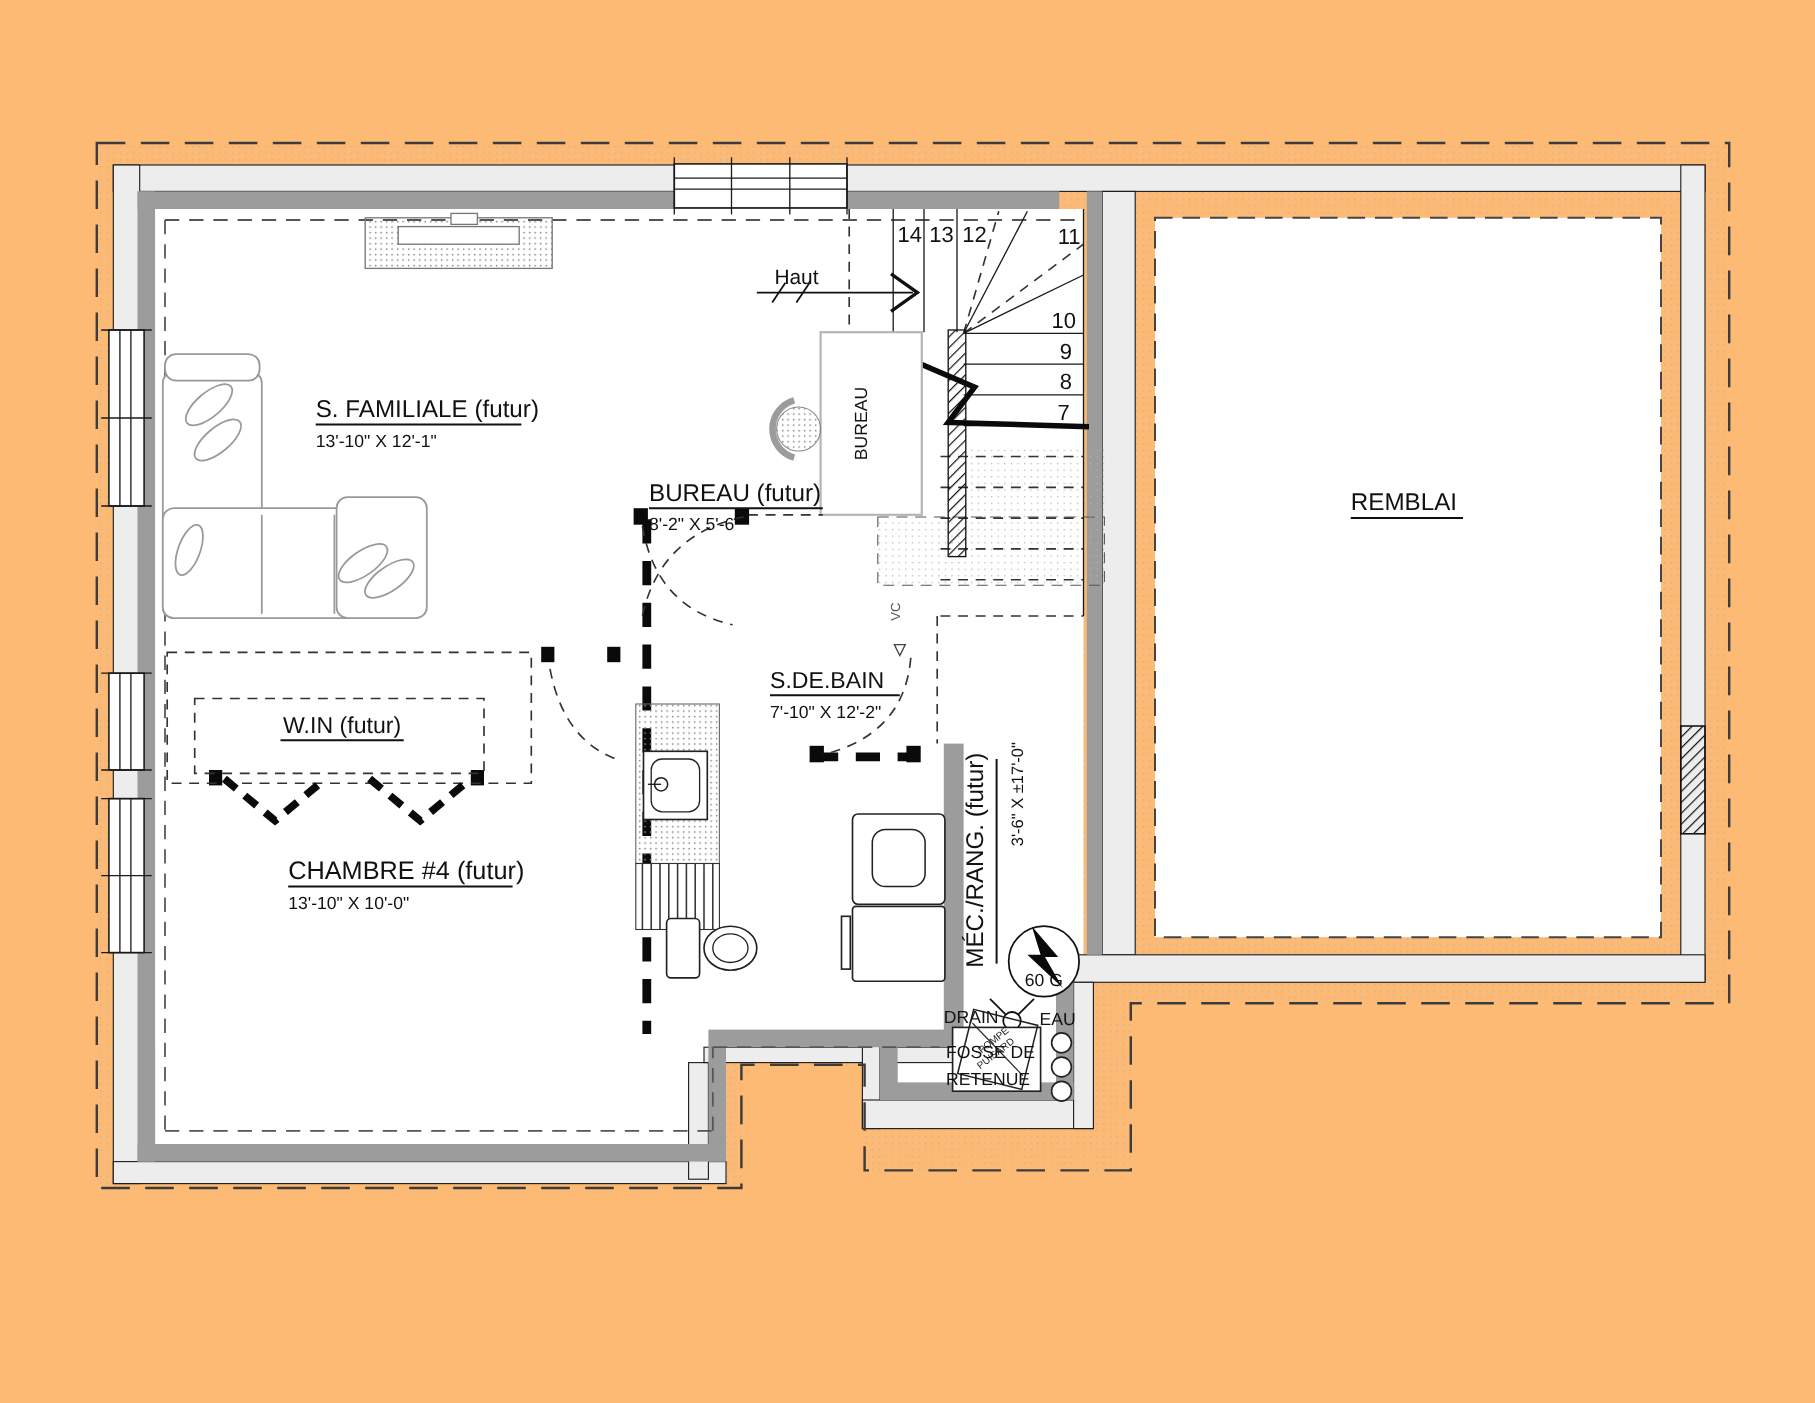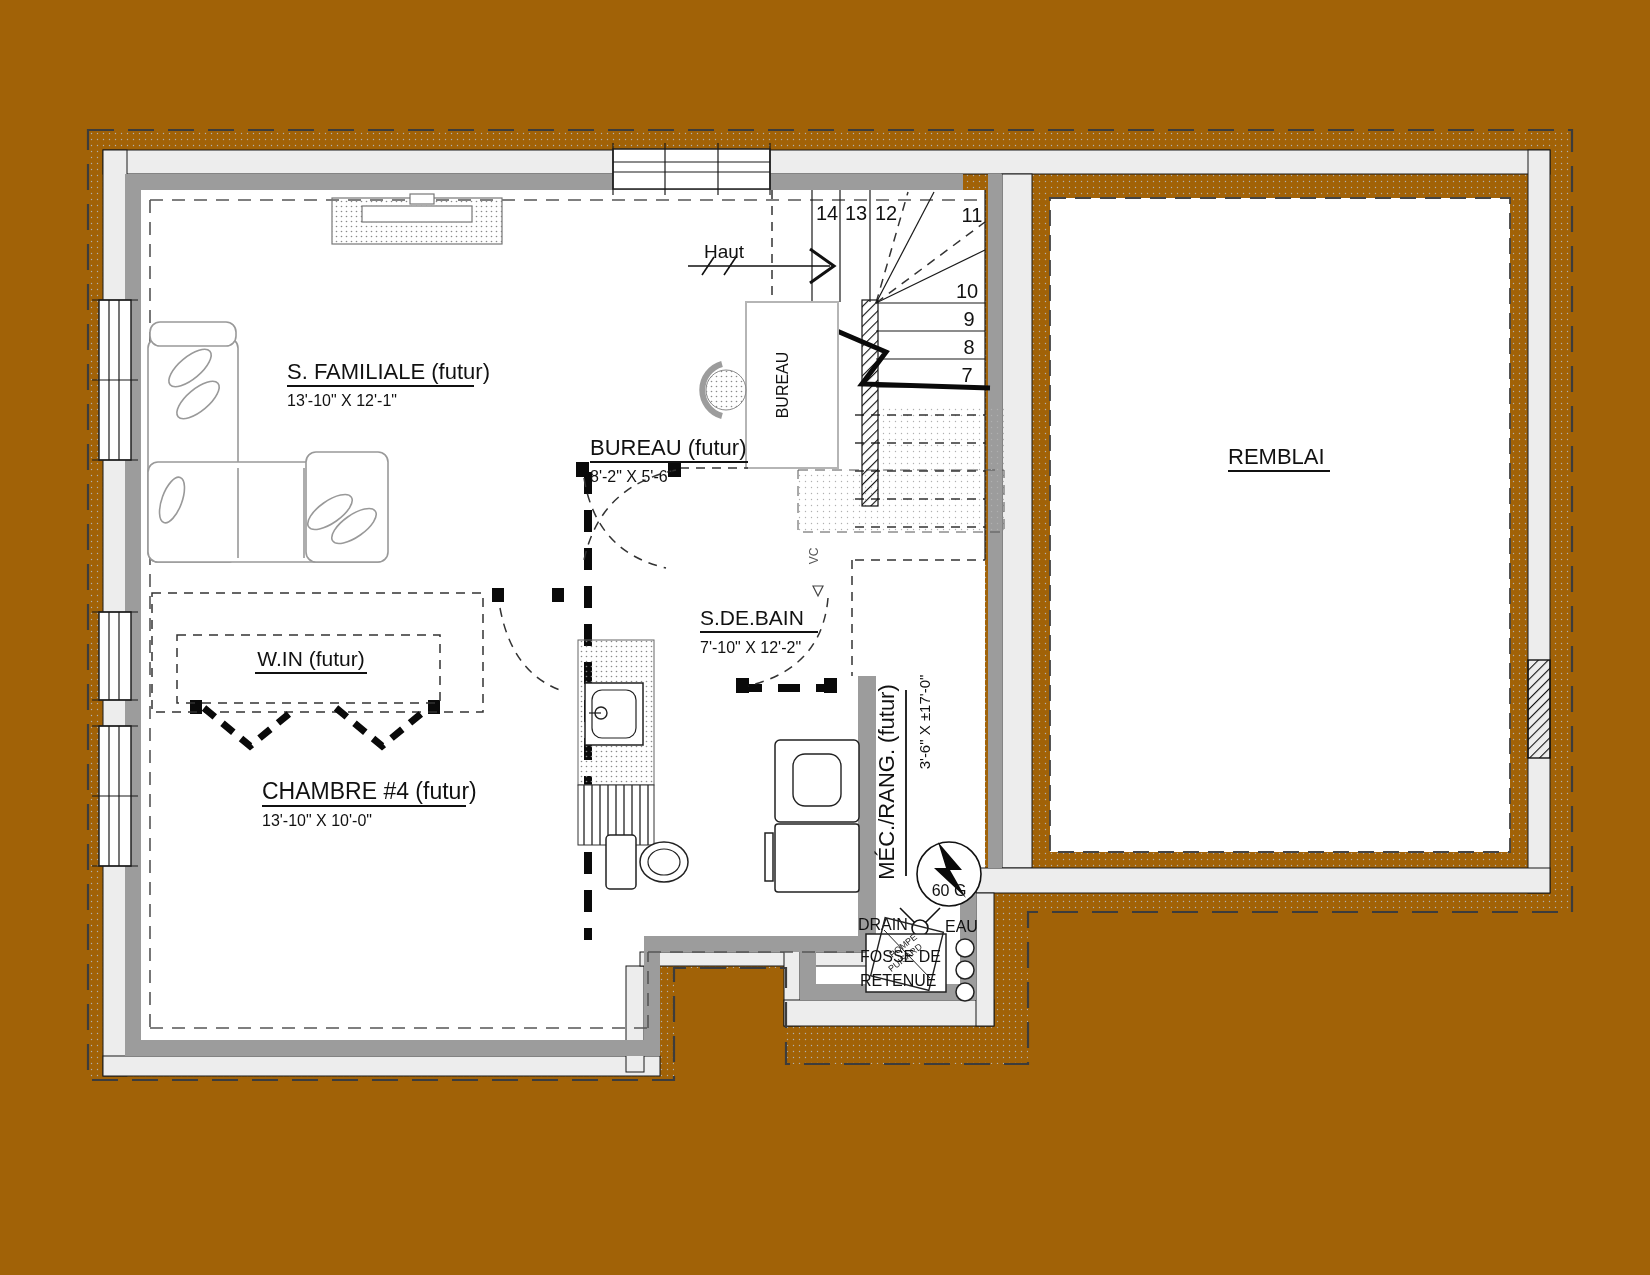--- a/index.html
+++ b/index.html
@@ -1,16 +1,16 @@
 <!DOCTYPE html>
 <html><head>
 <meta charset="utf-8">
 <style>
   html,body{margin:0;padding:0;background:#fff;}
-  .page{width:1650px;height:1275px;position:relative;background:#a16207;overflow:hidden;text-decoration:underline;}
+  .page{width:1650px;height:1275px;position:relative;background:#fdba74;overflow:hidden;text-decoration:underline;}
   .t{font-family:"Liberation Sans", sans-serif;fill:#111;}
   .lbl{font-size:22px;}
   .lbl-sm{font-size:21px;}
   .dims{font-size:16px;}
   .num{font-size:20px;}
   .tiny{font-size:12px;fill:#555;}
   .micro{font-size:9px;fill:#222;}
   .concrete{fill:#ededed;stroke:#1a1a1a;stroke-width:1;}
   .stud{fill:#9c9c9c;stroke:none;}
   .white{fill:#ffffff;stroke:none;}

